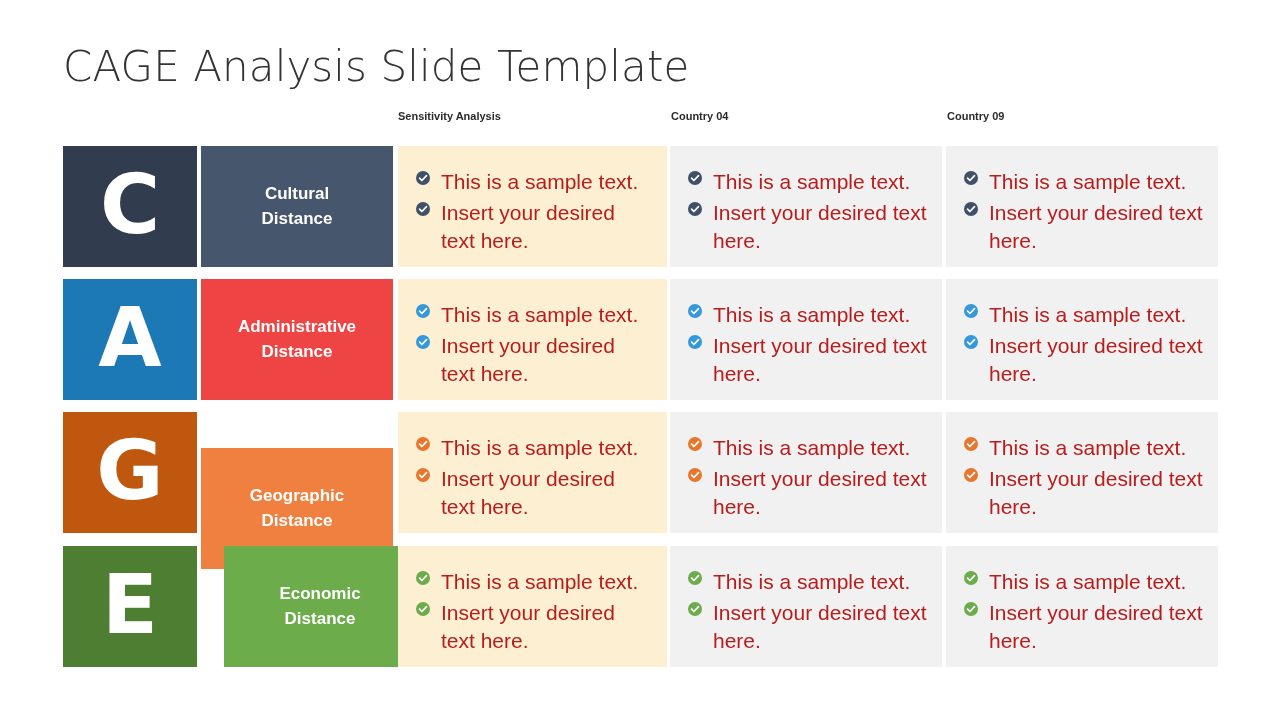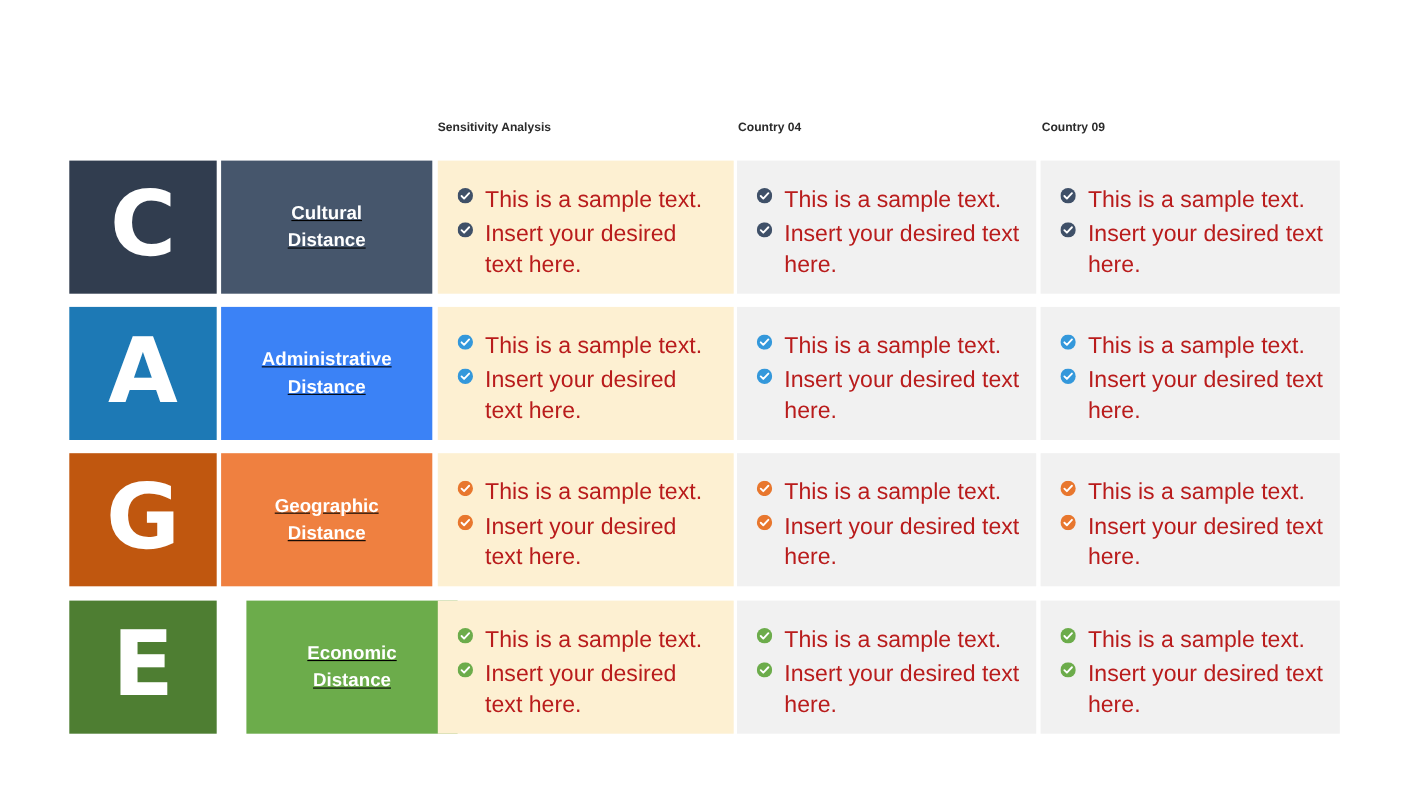--- a/index.html
+++ b/index.html
@@ -78,21 +78,20 @@
   .label-block {
     position: absolute;
     left: 201px;
     top: 0;
     width: 192px;
     height: 121px;
     display: flex;
     align-items: center;
     justify-content: center;
     text-align: center;
-    text-decoration: underline;
   }
   .label-text {
     color: #ffffff;
     font-size: 17px;
     font-weight: bold;
     line-height: 1.45;
     padding: 0 8px;
   }
 
   .content-block {
@@ -135,20 +134,21 @@
     display: block;
     width: 14px;
     height: 14px;
   }
 </style>
 </head>
 <body>
 
 <div id="slide">
 
+  <div id="slide-title">CAGE Analysis Slide Template</div>
 
   <div id="header-sensitivity" class="col-header">Sensitivity Analysis</div>
   <div id="header-country-01" class="col-header">Country 04</div>
   <div id="header-country-02" class="col-header">Country 09</div>
 
   <div id="rows-container">
       <div class="cage-row" id="r0" style="top: 146px; height: 121px;">
         <div class="letter-block" style="background: rgb(49, 61, 79);">
           <span class="letter-glyph">C</span>
         </div>
@@ -204,21 +204,21 @@
                   <path d="M3.6 7.2 L5.9 9.5 L10.5 4.6" fill="none" stroke="#ffffff" stroke-width="1.7" stroke-linecap="round" stroke-linejoin="round"></path>
                 </svg>
               </span><span>Insert your desired text here.</span></li>
           </ul>
         </div>
       </div>
       <div class="cage-row" id="r1" style="top: 279px; height: 121px;">
         <div class="letter-block" style="background: rgb(29, 121, 181);">
           <span class="letter-glyph">A</span>
         </div>
-        <div class="label-block" style="background: #3b82f6;">
+        <div class="label-block" style="background: #ef4444;">
           <div class="label-text">
             <div>Administrative</div>
             <div>Distance</div>
           </div>
         </div>
         <div class="content-block cell-sensitivity">
           <ul class="bullet-list">
             <li class="bullet-item"><span class="check-icon">
                 <svg viewBox="0 0 14 14" xmlns="http://www.w3.org/2000/svg">
                   <circle cx="7" cy="7" r="7" fill="#3498db"></circle>
@@ -263,21 +263,21 @@
                   <path d="M3.6 7.2 L5.9 9.5 L10.5 4.6" fill="none" stroke="#ffffff" stroke-width="1.7" stroke-linecap="round" stroke-linejoin="round"></path>
                 </svg>
               </span><span>Insert your desired text here.</span></li>
           </ul>
         </div>
       </div>
       <div class="cage-row" id="r2" style="top: 412px; height: 121px;">
         <div class="letter-block" style="background: rgb(192, 87, 15);">
           <span class="letter-glyph">G</span>
         </div>
-        <div class="label-block" style="background: rgb(239, 128, 64);">
+        <div class="label-block" style="background: rgb(239, 128, 64); margin-top: 36px;">
           <div class="label-text">
             <div>Geographic</div>
             <div>Distance</div>
           </div>
         </div>
         <div class="content-block cell-sensitivity">
           <ul class="bullet-list">
             <li class="bullet-item"><span class="check-icon">
                 <svg viewBox="0 0 14 14" xmlns="http://www.w3.org/2000/svg">
                   <circle cx="7" cy="7" r="7" fill="#e8772e"></circle>

